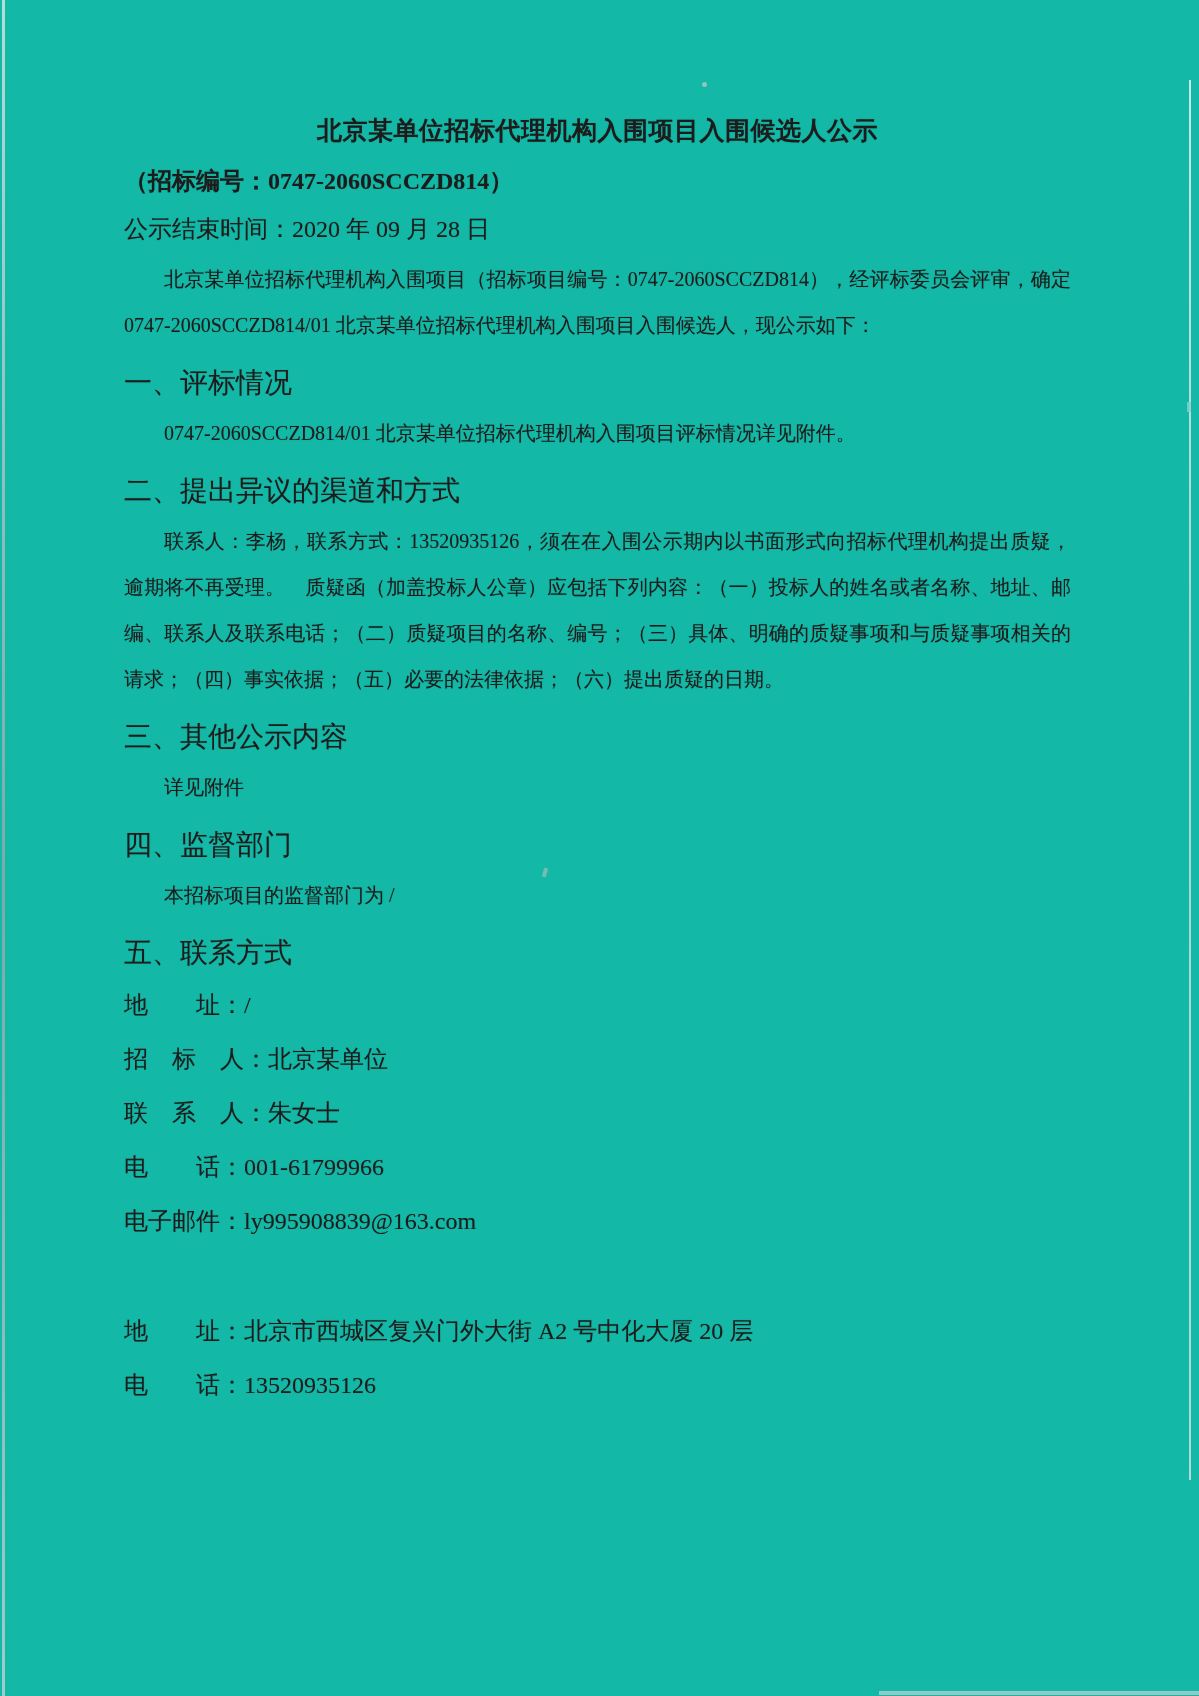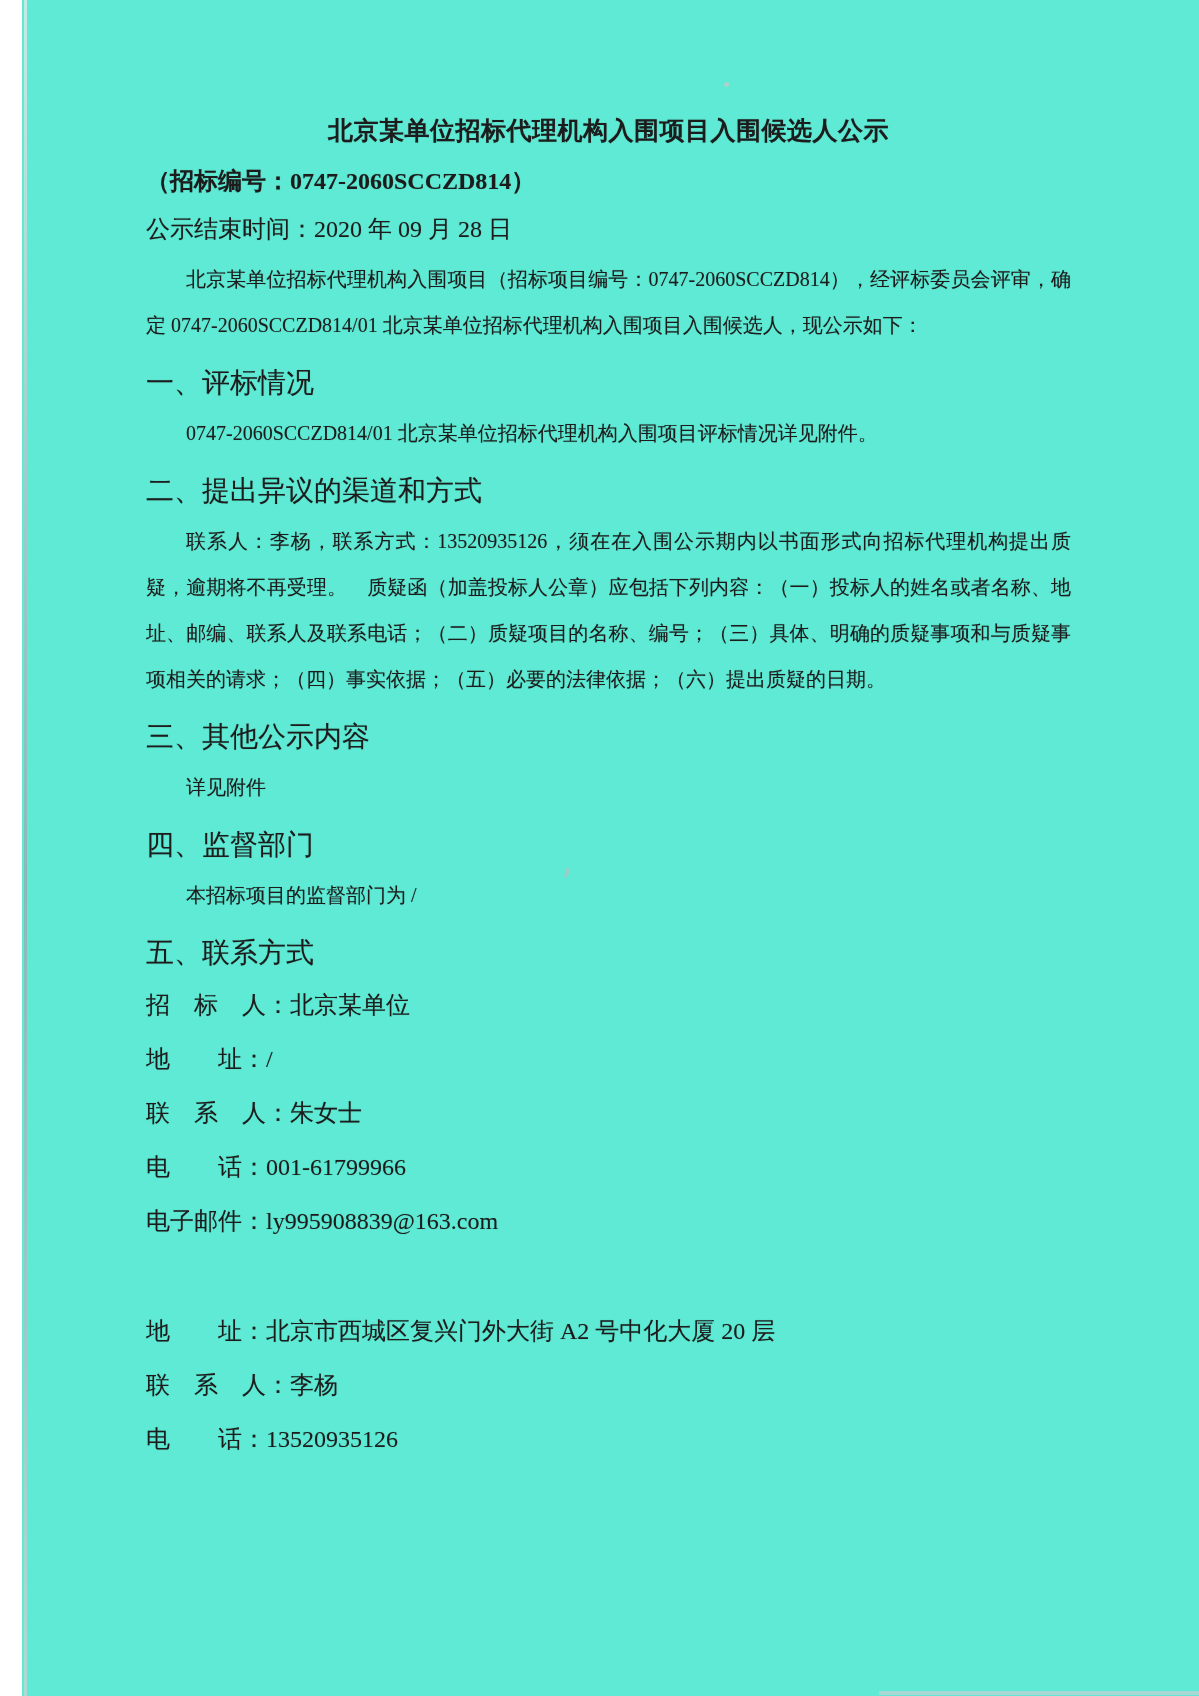--- a/index.html
+++ b/index.html
@@ -7,25 +7,24 @@
   body {
     width: 1199px;
     height: 1696px;
     position: relative;
     font-family: "Liberation Serif", "DejaVu Serif", serif;
     color: #1c1c1c;
   }
   .page {
     position: absolute;
     inset: 0;
-    background: #5eead4;
+    background: #14b8a6;
     overflow: hidden;
     padding: 108px 128px 0 124px;
     text-shadow: 0 0 1px rgba(25,25,25,0.30);
-    margin-left: 22px;
   }
   .title {
     text-align: center;
     font-size: 25px;
     font-weight: bold;
     line-height: 46px;
     letter-spacing: 0.5px;
   }
   .subtitle {
     font-size: 24px;
@@ -113,26 +112,25 @@
 
   <p class="heading">三、其他公示内容</p>
   <p class="para">详见附件</p>
 
   <p class="heading">四、监督部门</p>
   <p class="para">本招标项目的监督部门为 /</p>
 
   <p class="heading">五、联系方式</p>
 
   <div class="contact-block">
+    <p class="contact-line"><span>地　　址：</span><span>/</span></p>
     <p class="contact-line"><span>招　标　人：</span><span>北京某单位</span></p>
-    <p class="contact-line"><span>地　　址：</span><span>/</span></p>
     <p class="contact-line"><span>联　系　人：</span><span>朱女士</span></p>
     <p class="contact-line"><span>电　　话：</span><span>001-61799966</span></p>
     <p class="contact-line"><span>电子邮件：</span><span>ly995908839@163.com</span></p>
   </div>
 
   <div class="contact-block agency-block">
     <p class="contact-line"><span>地　　址：</span><span>北京市西城区复兴门外大街 A2 号中化大厦 20 层</span></p>
-    <p class="contact-line"><span>联　系　人：</span><span>李杨</span></p>
     <p class="contact-line"><span>电　　话：</span><span>13520935126</span></p>
   </div>
 
 </div>
 
 </body></html>

